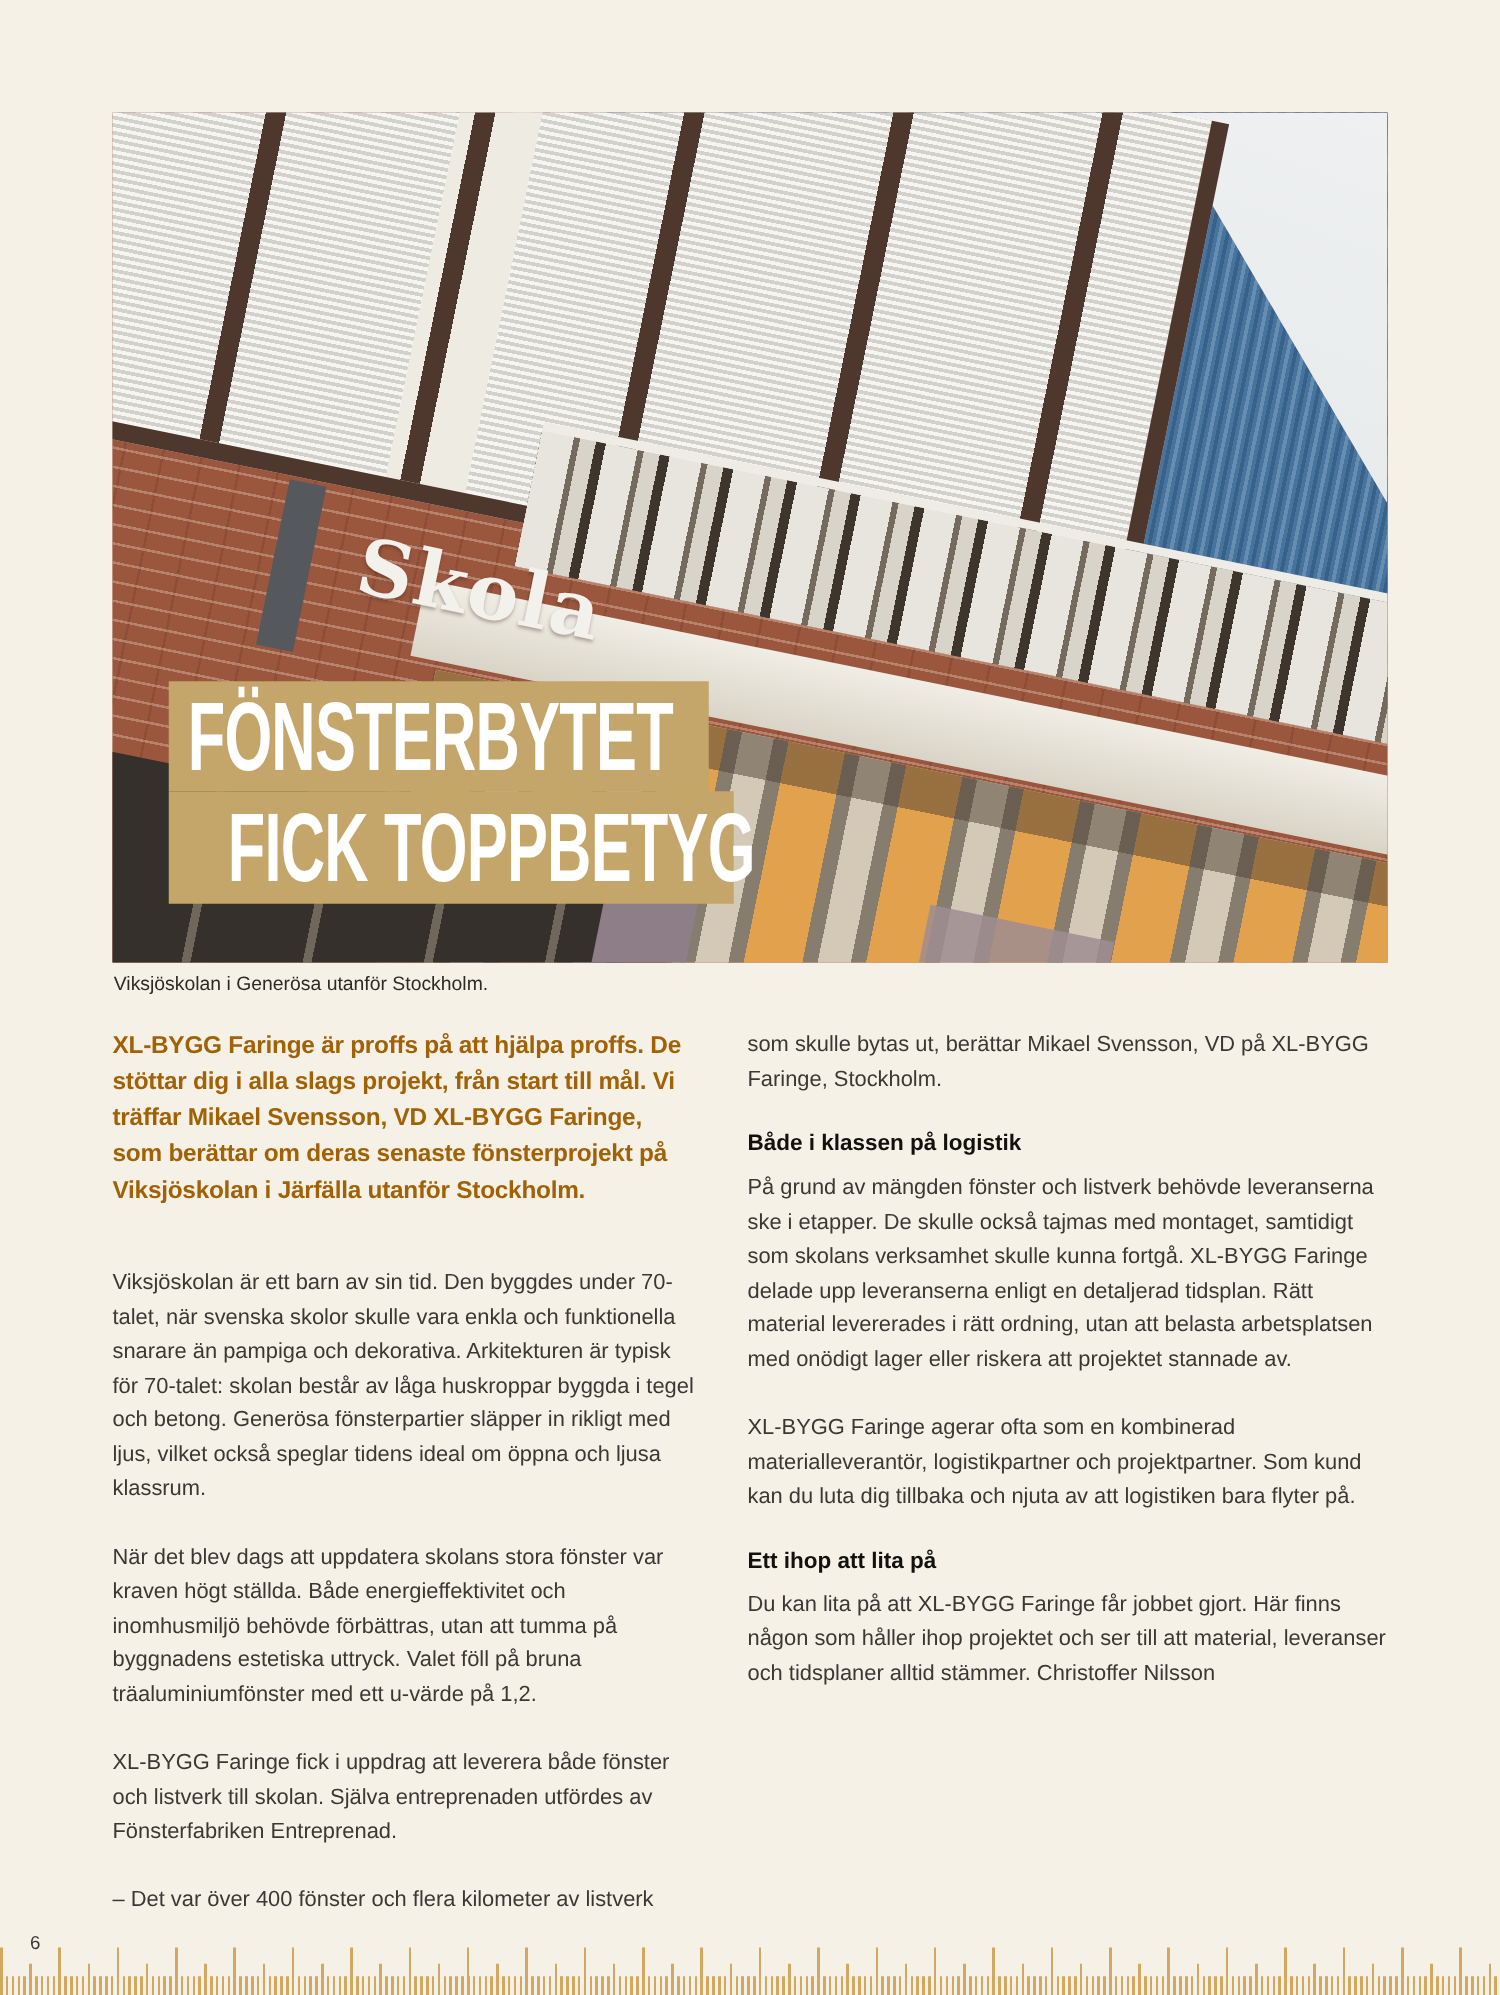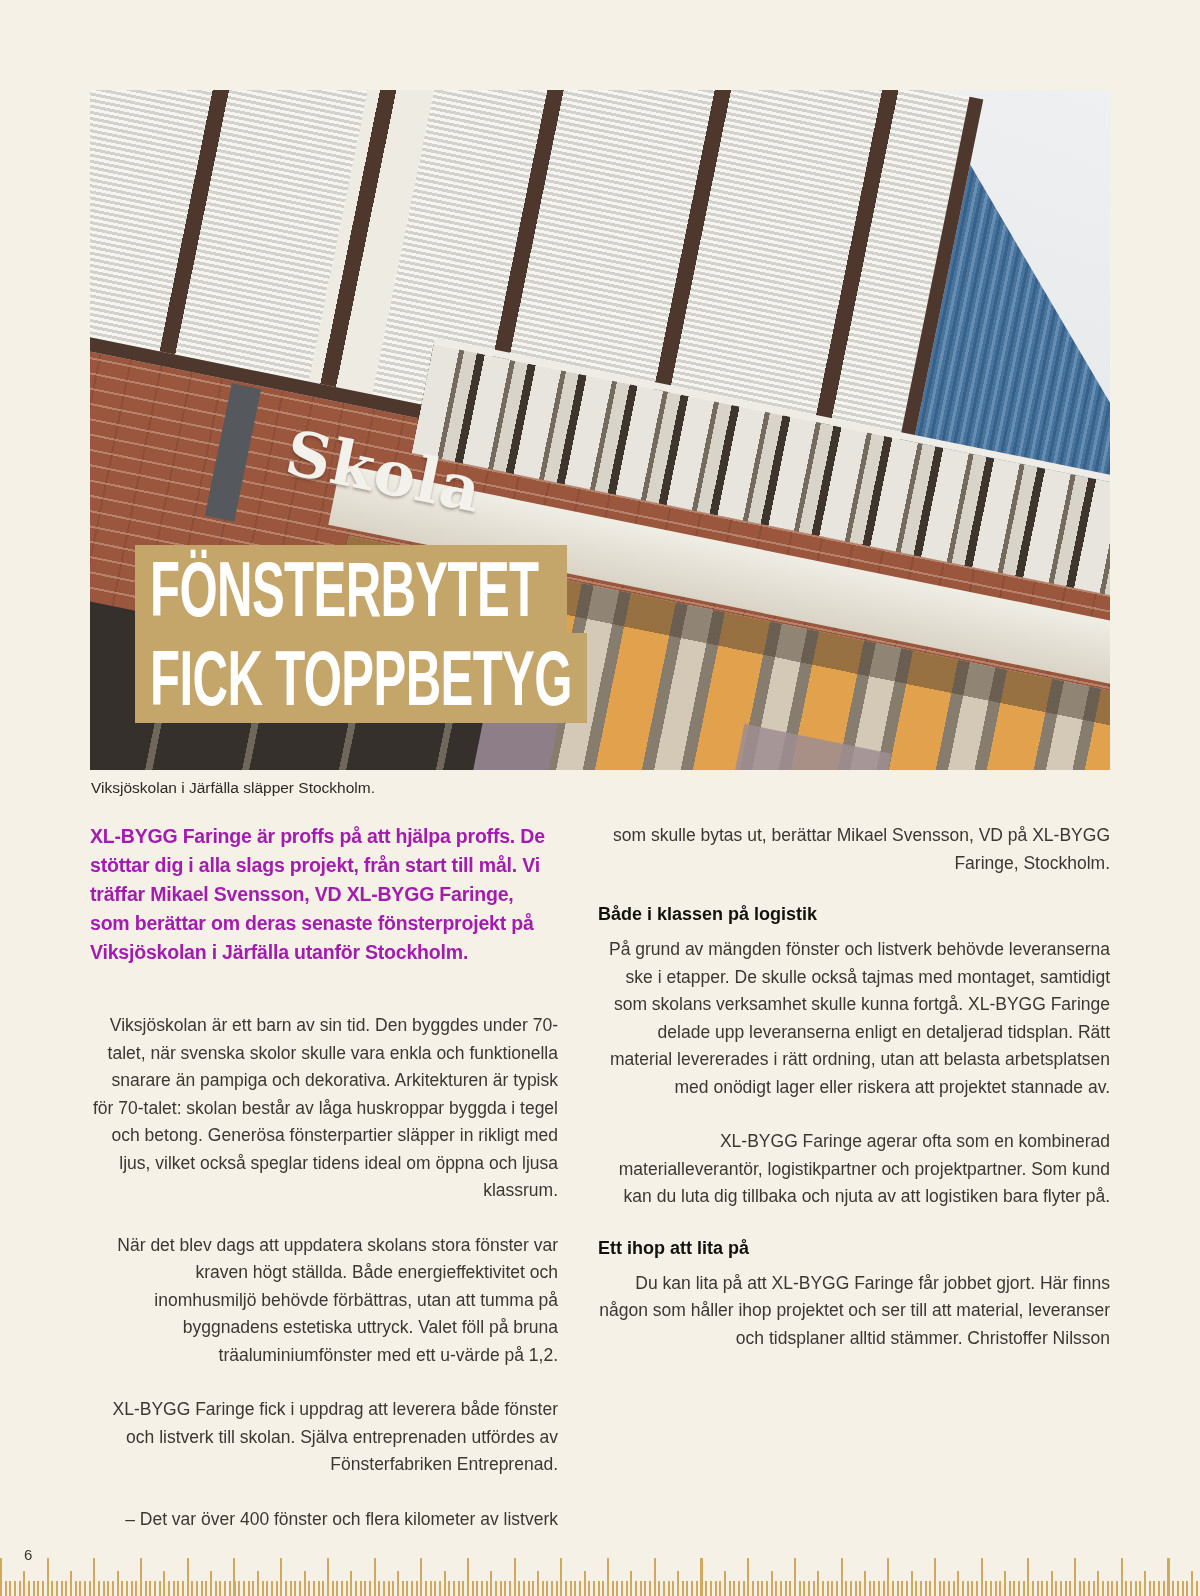--- a/index.html
+++ b/index.html
@@ -58,33 +58,33 @@
   .ph-plaque  { left:128px; top:295px; width:30px;  height:135px; transform:rotate(11.5deg); background:#55585c; }
   .ph-sign { left:195px; top:345px; transform:rotate(11.5deg);
     font-family:"DejaVu Serif", serif; font-weight:bold; font-size:62px;
     color:#f3f1ec; letter-spacing:1px; text-shadow:0 2px 3px rgba(60,30,20,.35);
   }
 
   
   .title-block { position:absolute; left:45px; top:455px; }
   .title-row { background:#c4a56a; color:#ffffff; font-weight:bold; display:flex; align-items:center; }
   .title-row1 { width:432px; height:88px;align-items:center; }
-  .title-row2 { width:452px; height:90px; }
+  .title-row2 { width:452px; height:90px;padding-left:32px; }
   .title-text { font-size:78px; letter-spacing:-1px; transform:scaleX(0.63);
     transform-origin:left center; padding-left:24px; white-space:nowrap; line-height:1; }
 
   
   .caption { position:absolute; left:91px; top:779px; font-size:15.5px; color:#2d2a25; }
 
   
   .columns { position:absolute; left:90px; top:822px; width:1020px; display:flex; }
   .col-left  { width:468px; margin-right:40px; }
   .col-right { width:512px; }
-  .intro  { font-size:19.5px; font-weight:bold; line-height:29px; color:#a21caf; margin:0 0 45px 0; letter-spacing:-0.2px; }
-  .body-p { font-size:17.5px; line-height:27.5px; color:#3b3733; margin:0 0 27px 0;text-align:right; }
+  .intro  { font-size:19.5px; font-weight:bold; line-height:29px; color:#a16207; margin:0 0 45px 0; letter-spacing:-0.2px; }
+  .body-p { font-size:17.5px; line-height:27.5px; color:#3b3733; margin:0 0 27px 0; }
   .body-h { font-size:18px; font-weight:bold; color:#12110e; margin:3px 0 11px 0; }
 
   
   .page-num { position:absolute; left:24px; top:1546px; font-size:15px; color:#3b3733; }
   .ruler { position:absolute; left:0; bottom:0; width:100%; height:40px;
     background-repeat:repeat-x;
     background-position:left bottom;
     background-size:100% 38px, 100% 25px, 100% 15px;
     background-image:
       repeating-linear-gradient(90deg, #d1a85f 0 2px, rgba(0,0,0,0) 2px 46.7px),
@@ -114,21 +114,21 @@
     <div class="title-block">
       <div class="title-row title-row1">
         <span class="title-text">FÖNSTERBYTET</span>
       </div>
       <div class="title-row title-row2">
         <span class="title-text">FICK TOPPBETYG</span>
       </div>
     </div>
   </div>
 
-  <div class="caption">Viksjöskolan i Järfälla släpper Stockholm.</div>
+  <div class="caption">Viksjöskolan i Generösa utanför Stockholm.</div>
 
   <div class="columns">
     <div class="col-left">
       <p class="intro">XL-BYGG Faringe är proffs på att hjälpa proffs. De stöttar dig i alla slags projekt, från start till mål. Vi träffar Mikael Svensson, VD XL-BYGG Faringe, som berättar om deras senaste fönsterprojekt på Viksjöskolan i Järfälla utanför Stockholm.</p>
       <p class="body-p">Viksjöskolan är ett barn av sin tid. Den byggdes under 70-talet, när svenska skolor skulle vara enkla och funktionella snarare än pampiga och dekorativa. Arkitekturen är typisk för 70-talet: skolan består av låga huskroppar byggda i tegel och betong. Generösa fönsterpartier släpper in rikligt med ljus, vilket också speglar tidens ideal om öppna och ljusa klassrum.</p>
       <p class="body-p">När det blev dags att uppdatera skolans stora fönster var kraven högt ställda. Både energieffektivitet och inomhusmiljö behövde förbättras, utan att tumma på byggnadens estetiska uttryck. Valet föll på bruna träaluminiumfönster med ett u-värde på 1,2.</p>
       <p class="body-p">XL-BYGG Faringe fick i uppdrag att leverera både fönster och listverk till skolan. Själva entreprenaden utfördes av Fönsterfabriken Entreprenad.</p>
       <p class="body-p">– Det var över 400 fönster och flera kilometer av listverk</p>
     </div>
     <div class="col-right">

